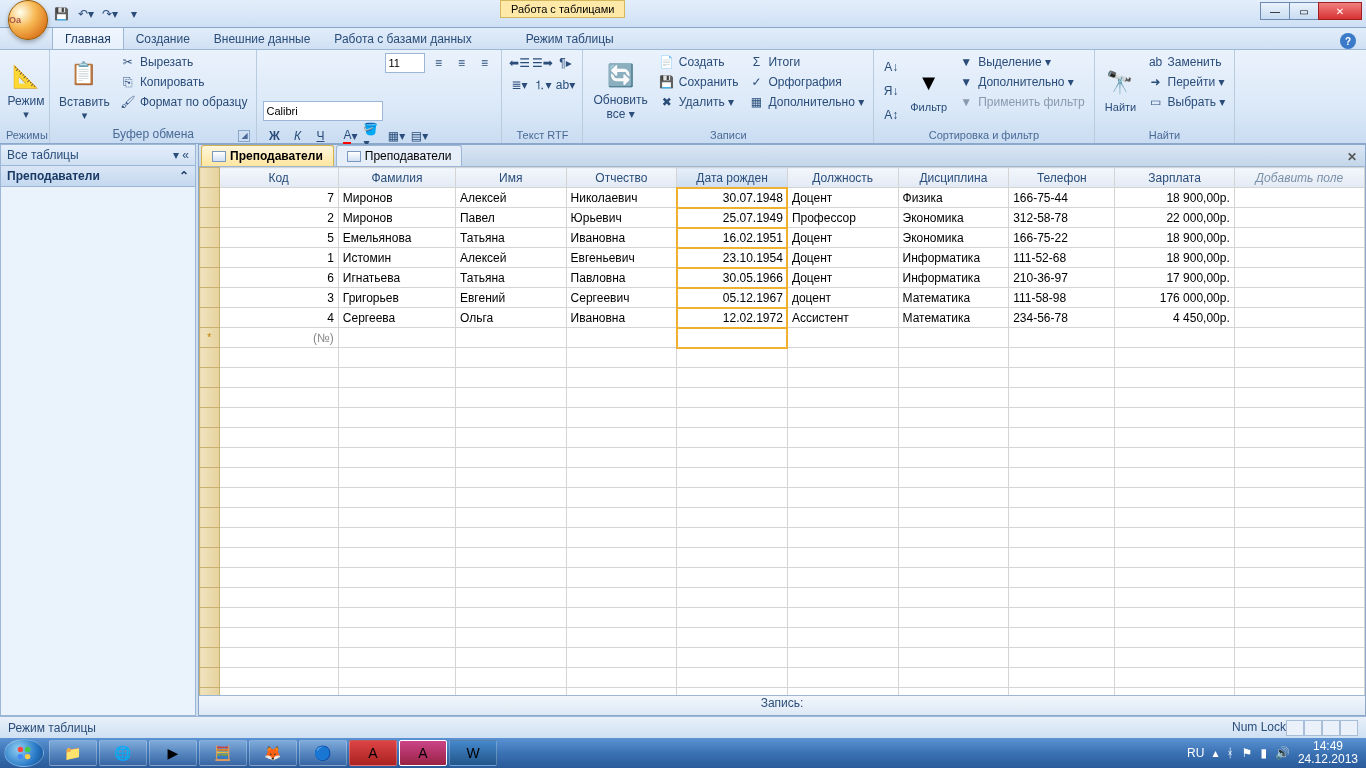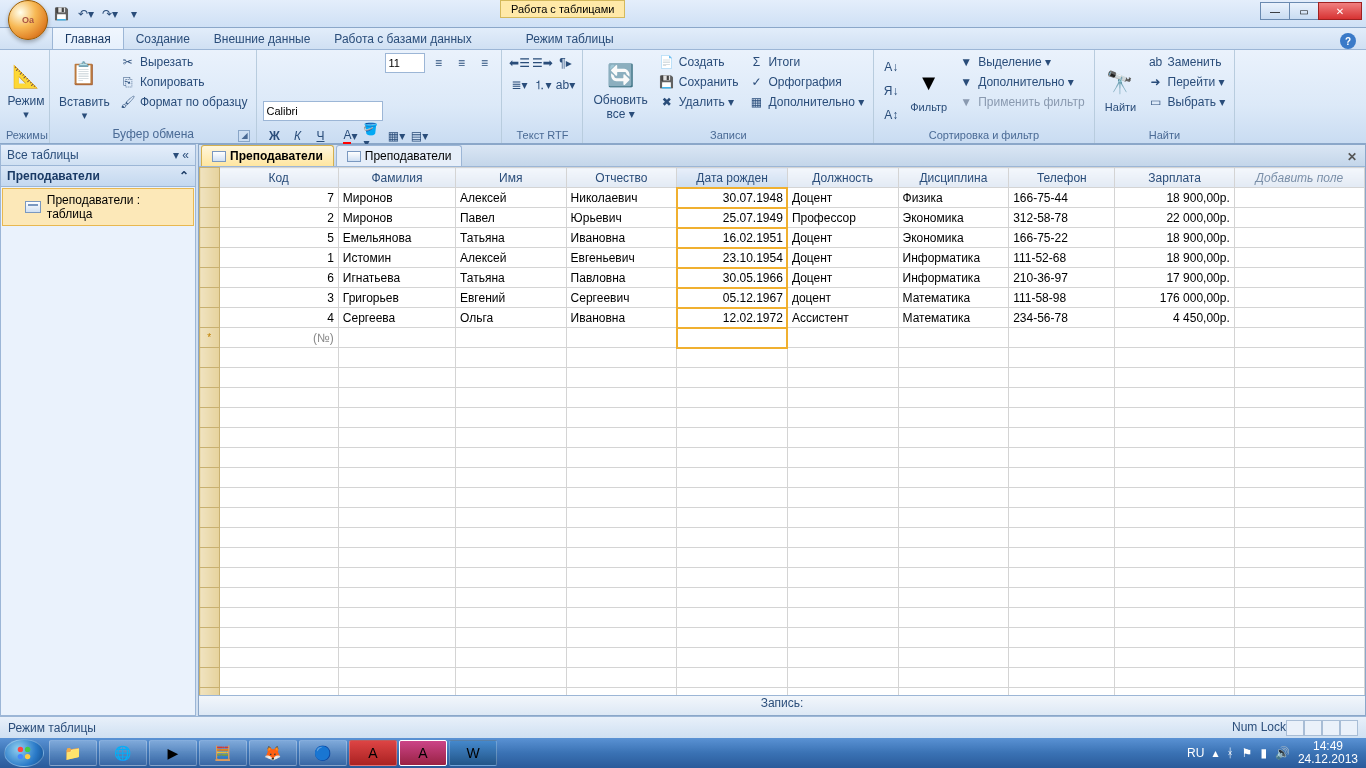--- a/index.html
+++ b/index.html
@@ -1,20 +1,20 @@
 <!DOCTYPE html>
 <html><head>
 <meta charset="utf-8">
 <style>
 * { margin:0; padding:0; box-sizing:border-box; font-family:"Segoe UI",Tahoma,sans-serif; font-size:12px; }
 html,body { width:1366px; height:768px; overflow:hidden; background:#d6e5f3; }
 
 
 .titlebar { height:28px; background:linear-gradient(#e4eefb,#cfe0f5); display:flex; align-items:center; border-bottom:1px solid #8ba7c9; position:relative; }
-.office-btn { width:40px; height:40px; margin:2px 4px; border-radius:50%; background:radial-gradient(circle at 30% 30%,#ffe 0%,#f7b955 40%,#e2852a 70%,#b74d00 100%); border:1px solid #9a5a00; position:absolute; top:-2px; left:4px; z-index:10; box-shadow:0 2px 4px rgba(0,0,0,.3); display:flex; align-items:center; justify-content:center; }
+.office-btn { width:40px; height:40px; margin:2px 4px; border-radius:50%; background:radial-gradient(circle at 30% 30%,#ffe 0%,#f7b955 40%,#e2852a 70%,#b74d00 100%); border:1px solid #9a5a00; position:absolute; top:-2px; left:4px; z-index:10; box-shadow:0 2px 4px rgba(0,0,0,.3); display:flex; align-items:center; justify-content:flex-start; }
 .office-btn span { font-size:9px; font-weight:bold; color:#a54; }
 .qat { margin-left:52px; display:flex; align-items:center; gap:4px; }
 .qat-btn { width:20px; height:20px; display:flex; align-items:center; justify-content:center; color:#2a4d7a; cursor:pointer; }
 .context-tab { position:absolute; left:500px; top:0; padding:2px 10px; background:#ffe9a8; border:1px solid #d4b95c; font-size:11px; }
 .title-text { position:absolute; left:50%; transform:translateX(-50%); font-size:12px; color:#3a5a85; white-space:nowrap; margin-left:100px; }
 .win-controls { position:absolute; right:4px; top:2px; display:flex; }
 .win-btn { width:30px; height:18px; border:1px solid #6a8ab0; background:linear-gradient(#eaf2fc,#c9dcf2); display:flex; align-items:center; justify-content:center; font-size:10px; margin-left:-1px; cursor:pointer; }
 .win-btn.close { width:44px; background:linear-gradient(#f08080,#d73232); color:#fff; border-color:#a02020; }
 
 
@@ -301,24 +301,20 @@
 
 <div class="workspace">
   <div class="nav-pane">
     <div class="nav-head">
         <span>Все таблицы</span>
         <span>▾ «</span>
       </div>
     <div class="nav-group">
         <span>Преподаватели</span>
         <span>⌃</span>
-      </div>
-    <div class="nav-item">
-        <span class="tico"></span>
-        <span>Преподаватели : таблица</span>
       </div>
   </div>
 
   <div class="doc-area">
     <div class="doc-tabs">
       <div class="doc-tab active">
           <span class="tico2"></span>
           <span>Преподаватели</span>
         </div>
       <div class="doc-tab">

